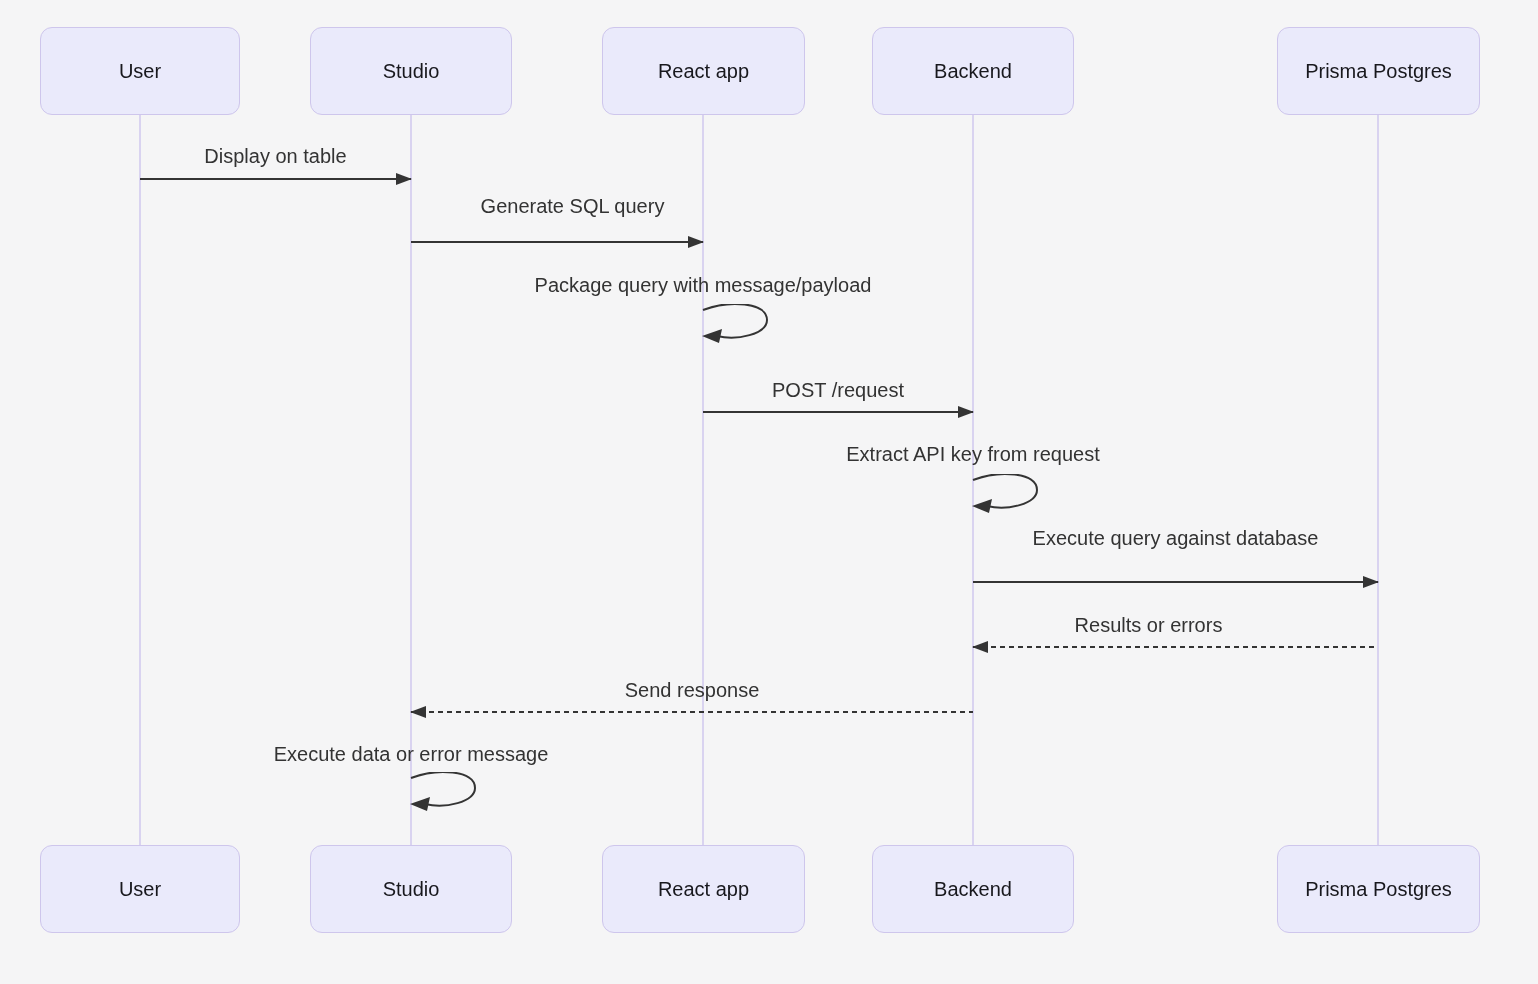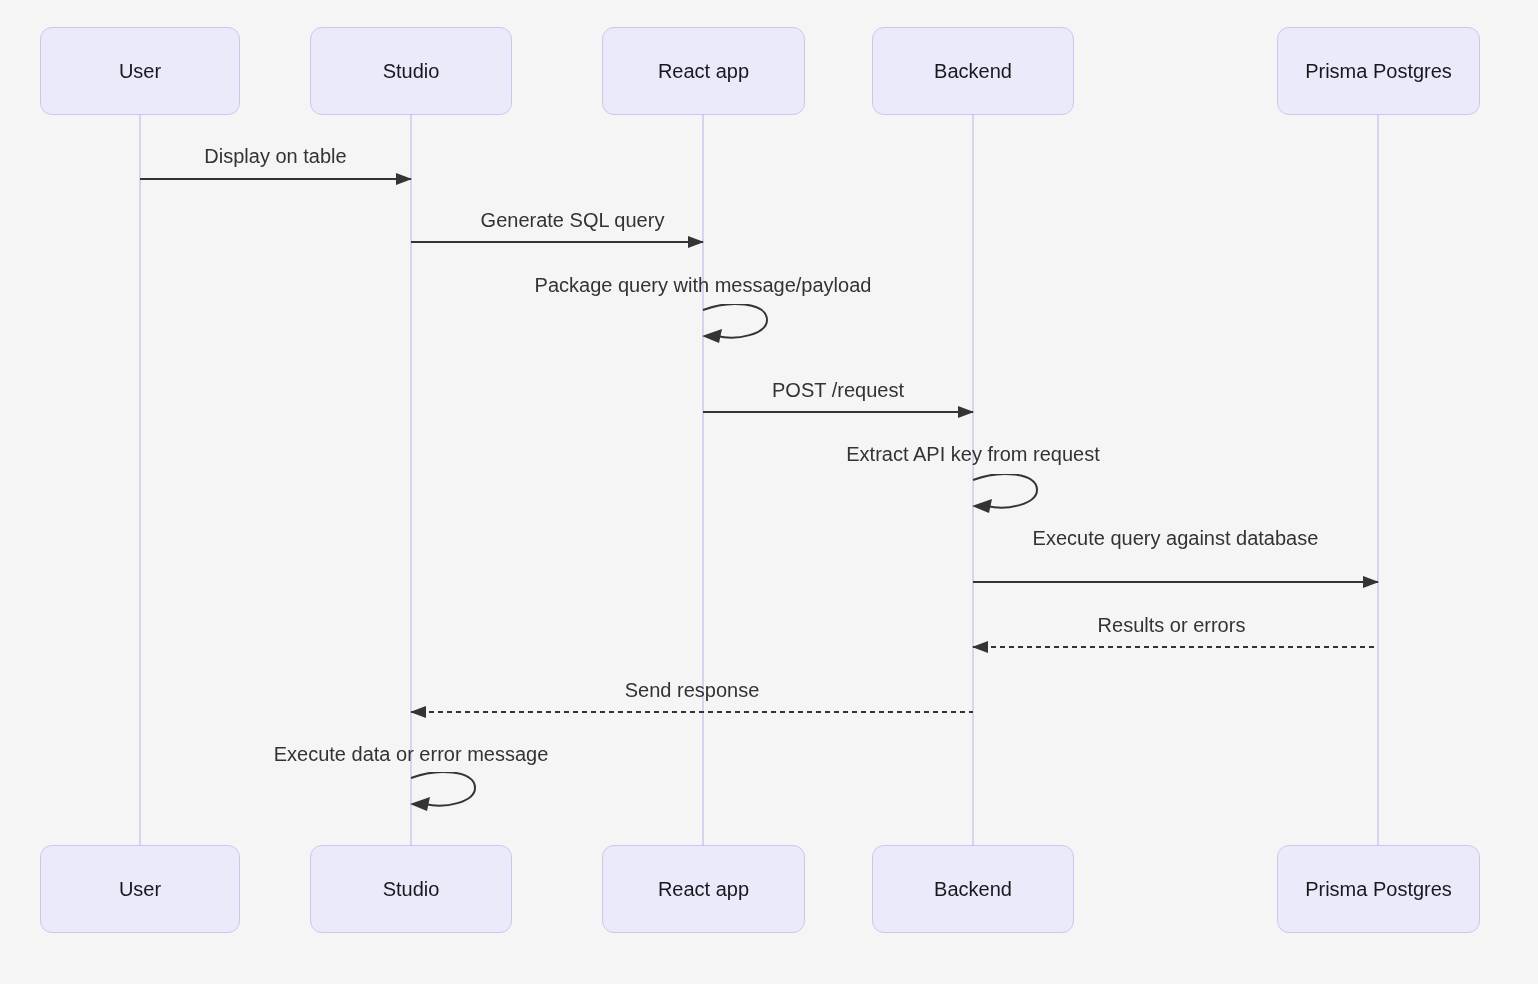--- a/index.html
+++ b/index.html
@@ -88,21 +88,21 @@
   <div class="actor-box bottom" style="left:310px;width:202px">Studio</div>
   <div class="actor-box bottom" style="left:602px;width:203px">React app</div>
   <div class="actor-box bottom" style="left:872px;width:202px">Backend</div>
   <div class="actor-box bottom" style="left:1277px;width:203px">Prisma Postgres</div>
 
   <div class="msg-label" style="left:140px;top:142px;width:271px">Display on table</div>
   <div class="msg-line solid" style="left:140px;top:178px;width:271px">
     <span class="head right"></span>
   </div>
 
-  <div class="msg-label" style="left:411px;top:206px;width:323px">Generate SQL query</div>
+  <div class="msg-label" style="left:411px;top:192px;width:323px">Generate SQL query</div>
   <div class="msg-line solid" style="left:411px;top:241px;width:292px">
     <span class="head right"></span>
   </div>
 
   <div class="msg-label" style="left:483px;top:271px;width:440px">Package query with message/payload</div>
   <svg class="loop" style="left:701px;top:304px" width="80" height="44" viewBox="0 0 80 44">
     <path d="M 2 6 C 28 -4, 66 -2, 66 16 C 66 30, 36 37, 16 32" fill="none" stroke="#343434" stroke-width="2"></path>
     <polygon points="1,32 21,25 18,39" fill="#343434"></polygon>
   </svg>
 
@@ -115,21 +115,21 @@
   <svg class="loop" style="left:971px;top:474px" width="80" height="44" viewBox="0 0 80 44">
     <path d="M 2 6 C 28 -4, 66 -2, 66 16 C 66 30, 36 37, 16 32" fill="none" stroke="#343434" stroke-width="2"></path>
     <polygon points="1,32 21,25 18,39" fill="#343434"></polygon>
   </svg>
 
   <div class="msg-label" style="left:973px;top:524px;width:405px">Execute query against database</div>
   <div class="msg-line solid" style="left:973px;top:581px;width:405px">
     <span class="head right"></span>
   </div>
 
-  <div class="msg-label" style="left:969px;top:611px;width:405px">Results or errors</div>
+  <div class="msg-label" style="left:946px;top:611px;width:405px">Results or errors</div>
   <div class="msg-line dashed" style="left:973px;top:646px;width:405px">
     <span class="head left"></span>
   </div>
 
   <div class="msg-label" style="left:411px;top:676px;width:562px">Send response</div>
   <div class="msg-line dashed" style="left:411px;top:711px;width:562px">
     <span class="head left"></span>
   </div>
 
   <div class="msg-label" style="left:191px;top:740px;width:440px">Execute data or error message</div>

